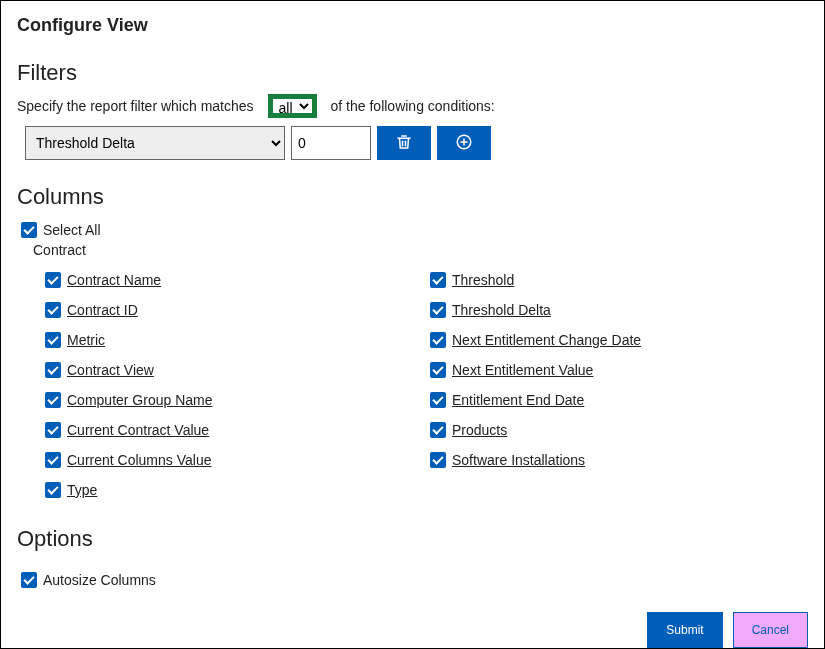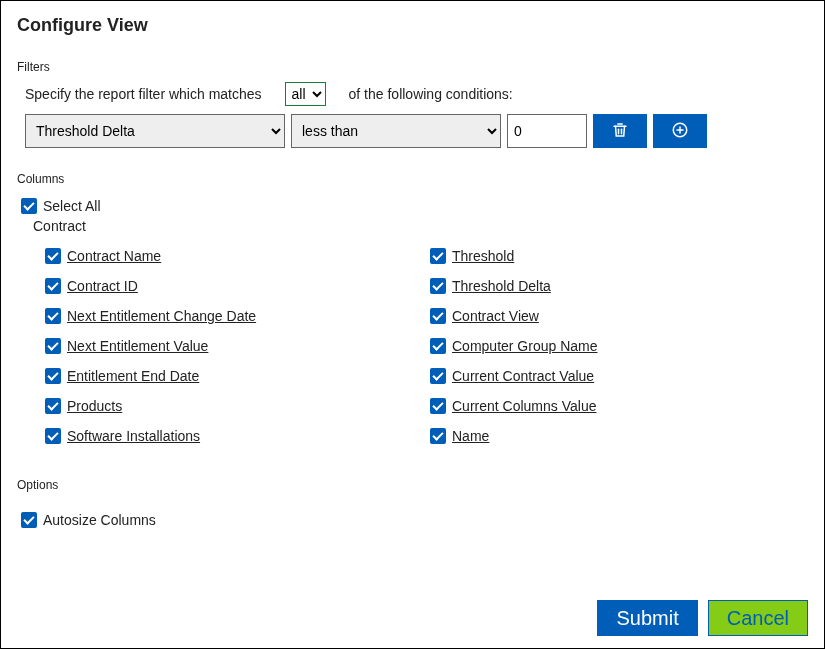--- a/index.html
+++ b/index.html
@@ -18,36 +18,35 @@
     position: relative;
     display: flex;
     flex-direction: column;
   }
   .dialog-title {
     font-size: 18px;
     font-weight: bold;
     margin: 4px 0 18px 0;
   }
   .section-heading {
-    font-size: 12px;
+    font-size: 22px;
     font-weight: normal;
     margin: 6px 0 8px 0;
   }
   .filter-sentence {
-    margin-left: 8px;
     margin-bottom: 8px;
     display: flex;
     align-items: center;
-    gap: 23px;
+    gap: 14px;
     font-size: 14px;
   }
   .match-select {
     height: 24px;
     font-size: 14px;
-    border: 1px solid #15803d;
+    border: 5px solid #15803d;
     background: #fff;
     padding: 0 2px;
   }
   .filter-row {
     margin-left: 8px;
     display: flex;
     align-items: stretch;
     gap: 6px;
     margin-bottom: 18px;
   }
@@ -125,30 +124,30 @@
   .footer {
     margin-top: auto;
     display: flex;
     justify-content: flex-end;
     gap: 10px;
     padding-top: 20px;
   }
   .btn {
     height: 36px;
     padding: 0 18px;
-    font-size: 20px;
+    font-size: 12px;
     cursor: pointer;
     border: 1px solid #005eb8;
   }
   .btn-primary {
     background: #005eb8;
     color: #fff;
   }
   .btn-secondary {
-    background: #84cc16;
+    background: #f0abfc;
     color: #005eb8;
   }
 </style>
 </head>
 <body>
 
 <div class="dialog">
 
   <div class="dialog-title">Configure View</div>
 
@@ -158,23 +157,20 @@
     <span>Specify the report filter which matches</span>
     <select class="match-select">
       <option>all</option>
     </select>
     <span>of the following conditions:</span>
   </div>
 
   <div class="filter-row">
     <select class="big-select field-select">
       <option>Threshold Delta</option>
-    </select>
-    <select class="big-select op-select">
-      <option>less than</option>
     </select>
     <input class="value-input" type="text" value="0" style="">
     <button class="icon-btn">
       <span>
         <svg viewBox="0 0 24 24" fill="none" stroke="#fff" stroke-width="2" stroke-linecap="round">
           <path d="M4 7h16"></path>
             <path d="M9 4h6"></path>
             <path d="M6 7l1 13h10l1-13"></path>
           <path d="M10 11v6"></path>
             <path d="M14 11v6"></path>
@@ -213,20 +209,24 @@
     <div class="check-row">
       <span class="checkbox"></span>
       <span>Contract ID</span>
     </div>
     <div class="check-row">
       <span class="checkbox"></span>
       <span>Threshold Delta</span>
     </div>
     <div class="check-row">
       <span class="checkbox"></span>
+      <span>Metric</span>
+    </div>
+    <div class="check-row">
+      <span class="checkbox"></span>
       <span>Next Entitlement Change Date</span>
     </div>
     <div class="check-row">
       <span class="checkbox"></span>
       <span>Contract View</span>
     </div>
     <div class="check-row">
       <span class="checkbox"></span>
       <span>Next Entitlement Value</span>
     </div>
@@ -249,21 +249,21 @@
     <div class="check-row">
       <span class="checkbox"></span>
       <span>Current Columns Value</span>
     </div>
     <div class="check-row">
       <span class="checkbox"></span>
       <span>Software Installations</span>
     </div>
     <div class="check-row">
       <span class="checkbox"></span>
-      <span>Name</span>
+      <span>Type</span>
     </div>
     <div></div>
   </div>
 
   <div class="section-heading">Options</div>
   <div class="check-row options-block">
     <span class="checkbox"></span>
     <span>Autosize Columns</span>
   </div>
 

